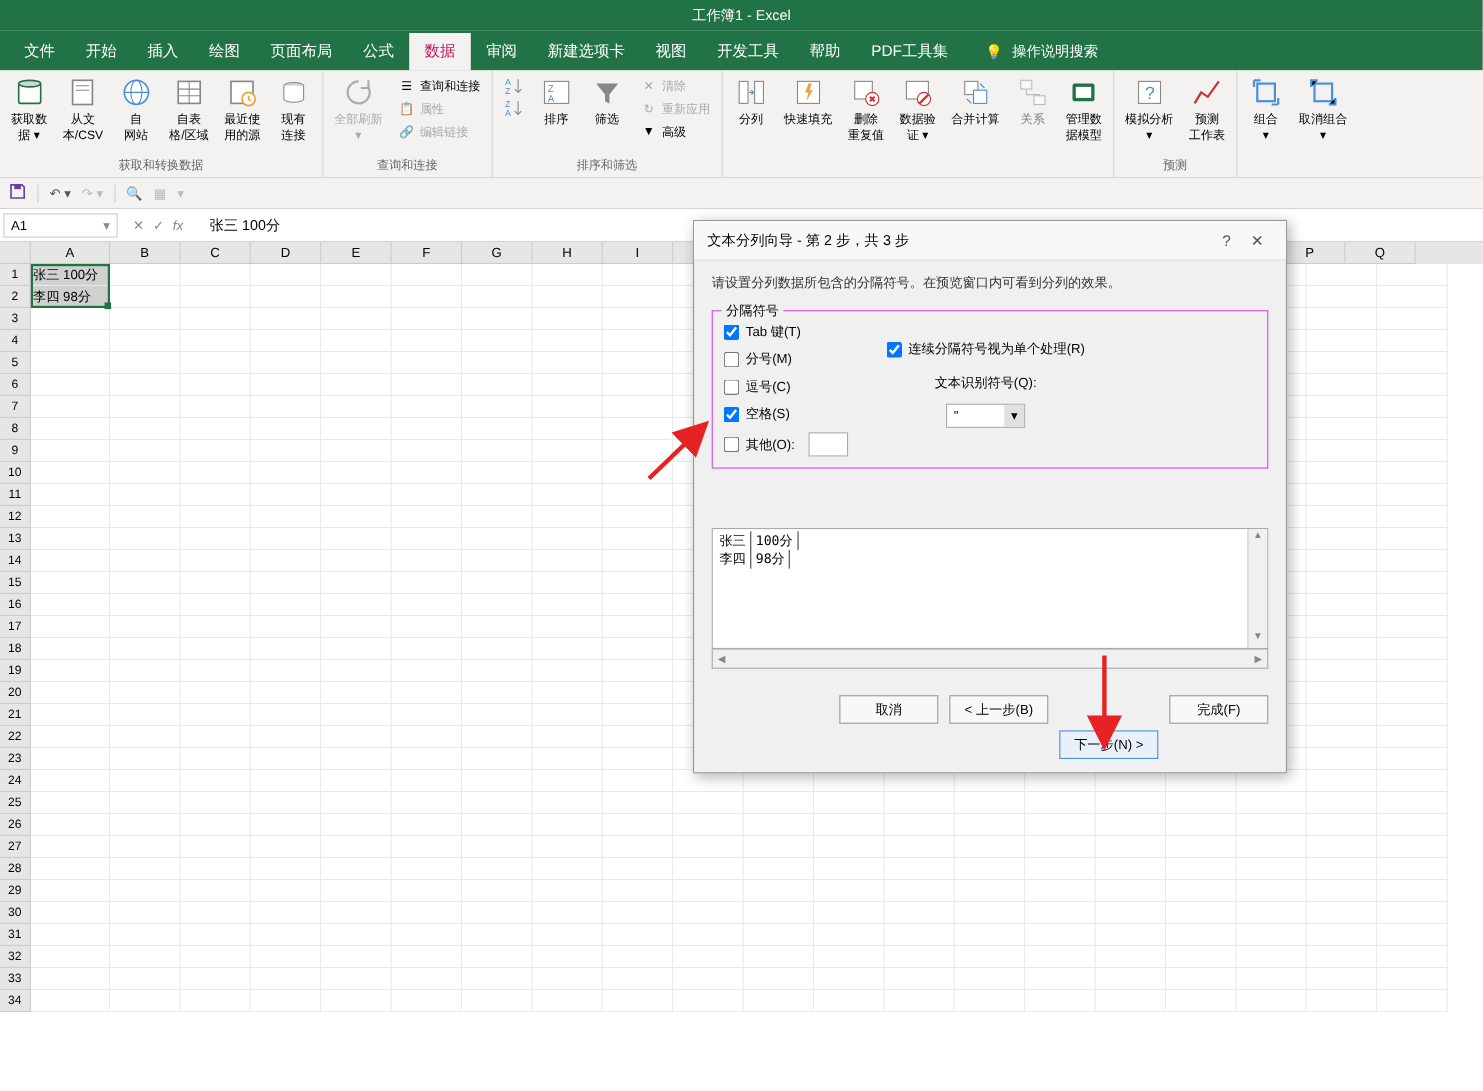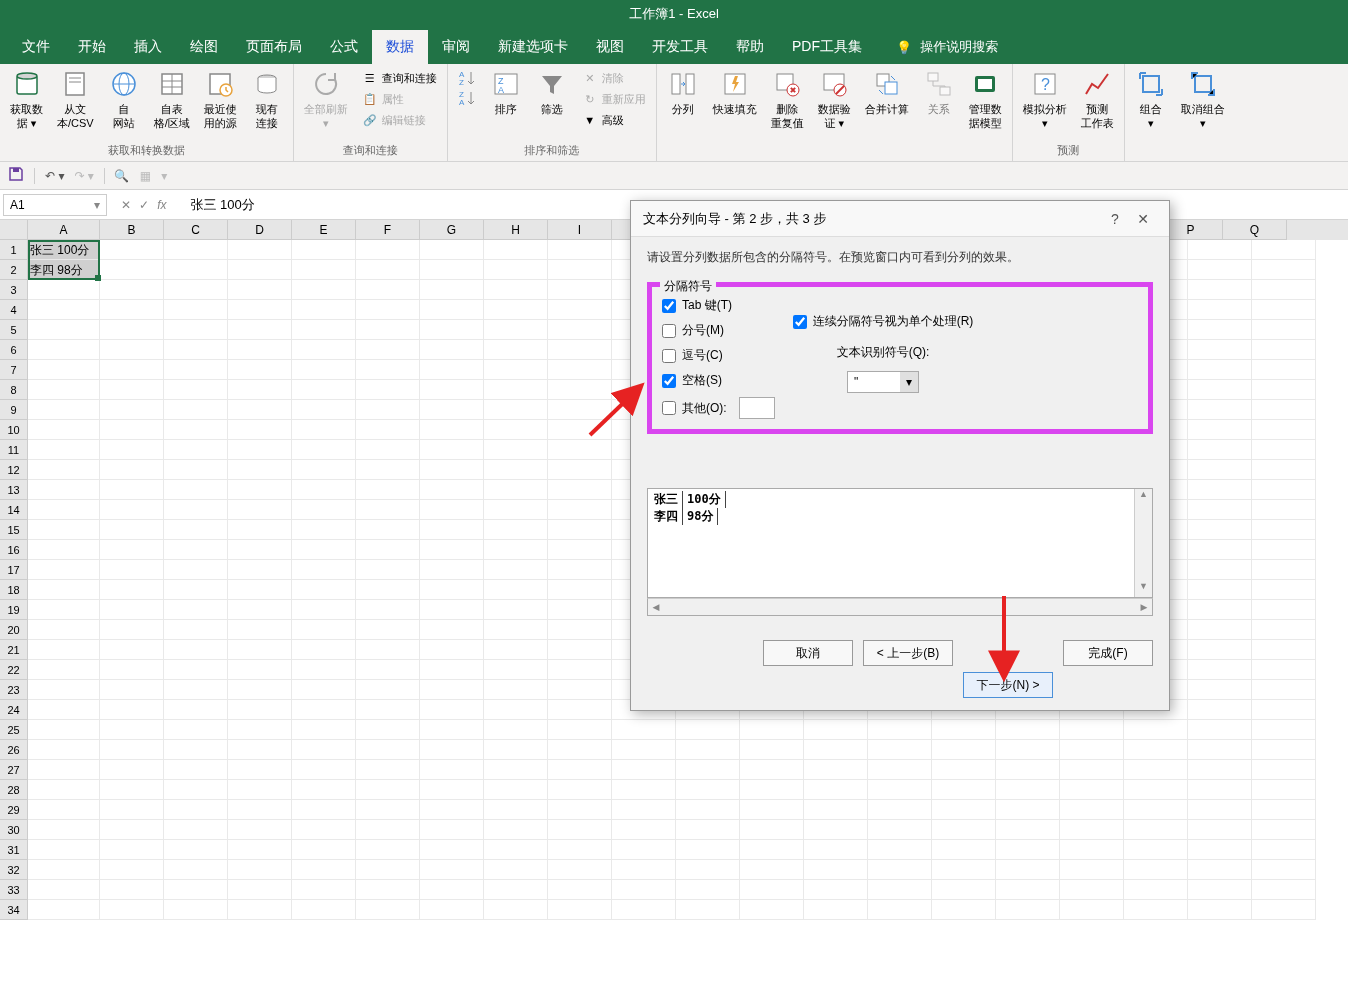--- a/index.html
+++ b/index.html
@@ -2,21 +2,21 @@
 <html><head>
   <meta charset="utf-8">
   <style>
     * { box-sizing: border-box; margin: 0; padding: 0; }
     body { font-family: "Microsoft YaHei", Arial, sans-serif; font-size: 12px; background: #fff; overflow: hidden; width: 1348px; height: 992px; position: relative; }
     
     .title-bar { background: #217346; height: 28px; display: flex; align-items: center; justify-content: center; color: #fff; font-size: 13px; }
     
     .ribbon-tabs { background: #217346; height: 36px; display: flex; align-items: flex-end; padding-left: 8px; }
     .ribbon-tab { padding: 8px 14px; color: #fff; cursor: pointer; font-size: 14px; }
-    .ribbon-tab.active { background: #f3f2f1; color: #1d4ed8; }
+    .ribbon-tab.active { background: #f3f2f1; color: #be185d; }
     .tell-me { display: flex; align-items: center; margin-left: 20px; color: #fff; font-size: 13px; padding-bottom: 8px; }
     .bulb-icon { margin-right: 8px; }
     
     .ribbon { background: #f3f2f1; height: 98px; display: flex; border-bottom: 1px solid #d4d4d4; }
     .ribbon-group { border-right: 1px solid #d4d4d4; display: flex; flex-direction: column; padding: 2px 4px 0; }
     .ribbon-group-content { flex: 1; display: flex; align-items: flex-start; gap: 2px; }
     .ribbon-group-label { text-align: center; font-size: 11px; color: #666; padding: 3px 0; }
     .ribbon-btn-large { display: flex; flex-direction: column; align-items: center; justify-content: flex-start; padding: 2px 6px; cursor: pointer; min-width: 42px; }
     .ribbon-icon { width: 32px; height: 32px; display: flex; align-items: center; justify-content: center; margin-bottom: 2px; }
     .ribbon-btn-large .label { font-size: 11px; text-align: center; line-height: 1.3; }
@@ -51,36 +51,36 @@
     .cell.selected { background: #ccc; }
     .selection-border { position: absolute; border: 2px solid #217346; top: 0; left: 0; width: 72px; height: 40px; pointer-events: none; }
     .selection-handle { position: absolute; width: 6px; height: 6px; background: #217346; bottom: -3px; right: -3px; }
     
     .dialog { position: absolute; top: 200px; left: 630px; width: 540px; background: #f0f0f0; border: 1px solid #999; box-shadow: 3px 3px 12px rgba(0,0,0,0.3); }
     .dialog-titlebar { height: 36px; display: flex; align-items: center; padding: 0 12px; font-size: 13px; background: #f8f8f8; border-bottom: 1px solid #ddd; }
     .dialog-titlebar .title { flex: 1; }
     .dialog-titlebar .help, .dialog-titlebar .close { width: 28px; text-align: center; cursor: pointer; color: #555; font-size: 14px; }
     .dialog-body { padding: 12px 16px; }
     .dialog-desc { font-size: 12px; margin-bottom: 16px; color: #333; }
-    .fieldset { border: 5px solid #d946ef; padding: 10px; position: relative; margin-bottom: 14px; }
+    .fieldset { border: 1px solid #d946ef; padding: 10px; position: relative; margin-bottom: 14px; }
     .fieldset-label { position: absolute; top: -9px; left: 8px; background: #f0f0f0; padding: 0 4px; font-size: 12px; }
-    .delim-layout { display: flex; gap: 18px; }
+    .delim-layout { display: flex; gap: 35px; }
     .delim-left { display: flex; flex-direction: column; gap: 8px; }
     .delim-right { display: flex; flex-direction: column; gap: 14px; padding-top: 16px; }
     .checkbox-row { display: flex; align-items: center; gap: 6px; font-size: 12px; }
     .checkbox-row input[type=checkbox] { width: 14px; height: 14px; }
     .other-input { width: 36px; height: 22px; border: 1px solid #aaa; margin-left: 6px; }
     .qualifier-row { display: flex; align-items: center; gap: 10px; font-size: 12px; flex-direction: column; }
     .qualifier-select { width: 72px; height: 22px; border: 1px solid #aaa; background: #fff; display: flex; align-items: center; padding: 0 6px; }
     .qualifier-select .dd { margin-left: auto; background: #e0e0e0; width: 18px; height: 20px; text-align: center; margin-right: -6px; line-height: 20px; }
     
     .preview-label { font-size: 12px; margin-bottom: 8px; }
     .preview-box { border: 1px solid #aaa; background: #fff; height: 110px; position: relative; }
     .preview-content { padding: 2px; font-size: 12px; font-family: monospace; }
-    .preview-row { display: flex; font-weight: bold; }
+    .preview-row { display: flex; }
     .preview-cell { border-right: 1px solid #444; padding: 0 4px; }
     .preview-cell:first-child { min-width: 32px; }
     .preview-scroll-v { position: absolute; right: 0; top: 0; width: 18px; height: 100%; background: #f0f0f0; border-left: 1px solid #ccc; }
     .preview-scroll-v .arr { height: 16px; text-align: center; font-size: 9px; color: #888; cursor: pointer; }
     .preview-scroll-h { height: 18px; background: #f0f0f0; border: 1px solid #aaa; border-top: 1px solid #ccc; display: flex; }
     .preview-scroll-h .arr { width: 16px; text-align: center; font-size: 9px; color: #888; cursor: pointer; line-height: 16px; }
     
     .dialog-buttons { display: flex; justify-content: flex-end; gap: 10px; padding: 12px 16px; }
     .dialog-btn { width: 90px; height: 26px; border: 1px solid #999; background: #f8f8f8; cursor: pointer; font-size: 12px; display: flex; align-items: center; justify-content: center; }
     .dialog-btn.highlighted { border: 1px solid #4a90d9; background: #e8f0fb; margin-top: 32px; }

